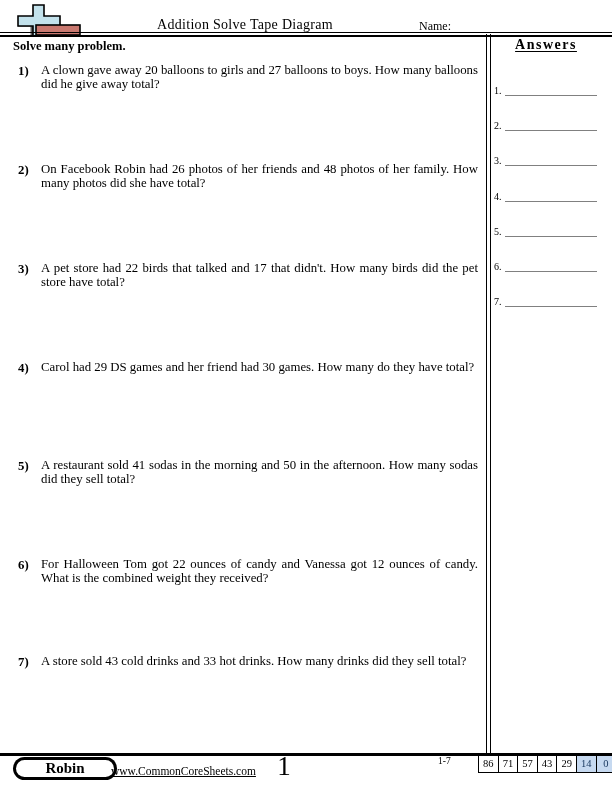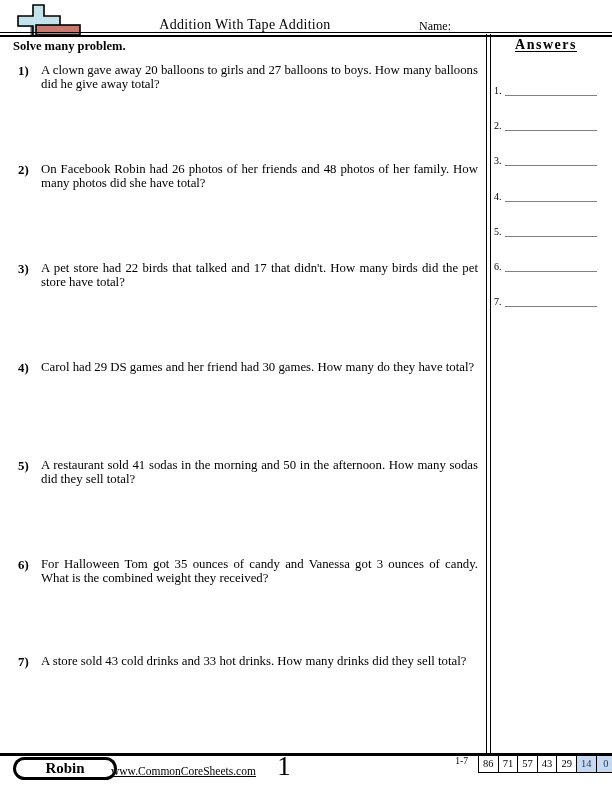--- a/index.html
+++ b/index.html
@@ -38,41 +38,41 @@
   .ftr-rule{position:absolute;left:0;top:753px;width:612px;height:2.5px;background:#000;}
   .badge{position:absolute;left:13px;top:757px;width:104px;height:23px;
          background:#000;border-radius:12px;}
   .badge-inner{position:absolute;left:3px;top:3px;right:3px;bottom:3px;
                background:#fff;border-radius:9px;display:flex;
                align-items:center;justify-content:center;}
   .badge-label{font-size:15px;font-weight:bold;}
   .website{position:absolute;left:111px;top:765px;font-size:11.5px;text-decoration:underline;}
   .pagenum{position:absolute;left:254px;top:751px;width:60px;text-align:center;
            font-size:27px;font-weight:400;}
-  .range-label{position:absolute;left:438px;top:756px;width:30px;text-align:right;font-size:9.5px;}
+  .range-label{position:absolute;left:438px;top:756px;width:30px;font-size:9.5px;}
   .score-grid{position:absolute;left:474px;top:755px;display:flex;}
   .cell{width:18.6px;height:16px;border:1px solid #000;margin-left:-1px;
         text-align:center;font-size:10.5px;line-height:16px;background:#fff;}
   .cell:first-child{margin-left:4px;text-align:center;}
   .cell.hl{background:var(--hl-bg,#c6d9f0);color:var(--hl-text,#17365d);}
 </style>
 </head>
 <body>
 
 <div class="page">
 
   <div class="hdr-icon">
     <svg width="84" height="35" viewBox="0 0 84 35" aria-hidden="true">
       <rect x="25.5" y="22" width="2.5" height="10" fill="#5a5a5a"></rect>
       <rect x="13" y="21.5" width="14" height="2" fill="#5a5a5a"></rect>
       <path d="M28,2 h11 v11 h16 v10 h-16 v10 h-11 v-10 h-15 v-10 h15 z" fill="#c3e2ec" stroke="#000" stroke-width="1.6"></path>
       <rect x="31" y="22" width="44" height="10" fill="#c9786f" stroke="#000" stroke-width="1.6"></rect>
     </svg>
   </div>
-  <div class="hdr-title">Addition With Tape Addition</div>
+  <div class="hdr-title">Addition Solve Tape Diagram</div>
   <div class="hdr-name">Name:</div>
   <div class="hdr-rule"></div>
 
   <div class="instructions">Solve many problem.</div>
 
   <div class="problem" style="top:63px">
     <span class="pnum">1)</span>
     <p class="ptext">A clown gave away 20 balloons to girls and 27 balloons to boys. How many balloons did he give away total?</p>
   </div>
   <div class="problem" style="top:162px">
@@ -86,21 +86,21 @@
   <div class="problem" style="top:360px">
     <span class="pnum">4)</span>
     <p class="ptext">Carol had 29 DS games and her friend had 30 games. How many do they have total?</p>
   </div>
   <div class="problem" style="top:458px">
     <span class="pnum">5)</span>
     <p class="ptext">A restaurant sold 41 sodas in the morning and 50 in the afternoon. How many sodas did they sell total?</p>
   </div>
   <div class="problem" style="top:557px">
     <span class="pnum">6)</span>
-    <p class="ptext">For Halloween Tom got 35 ounces of candy and Vanessa got 3 ounces of candy. What is the combined weight they received?</p>
+    <p class="ptext">For Halloween Tom got 22 ounces of candy and Vanessa got 12 ounces of candy. What is the combined weight they received?</p>
   </div>
   <div class="problem" style="top:654px">
     <span class="pnum">7)</span>
     <p class="ptext">A store sold 43 cold drinks and 33 hot drinks. How many drinks did they sell total?</p>
   </div>
 
   <div class="vdivider"></div>
 
   <div class="answers-title">Answers</div>
 

